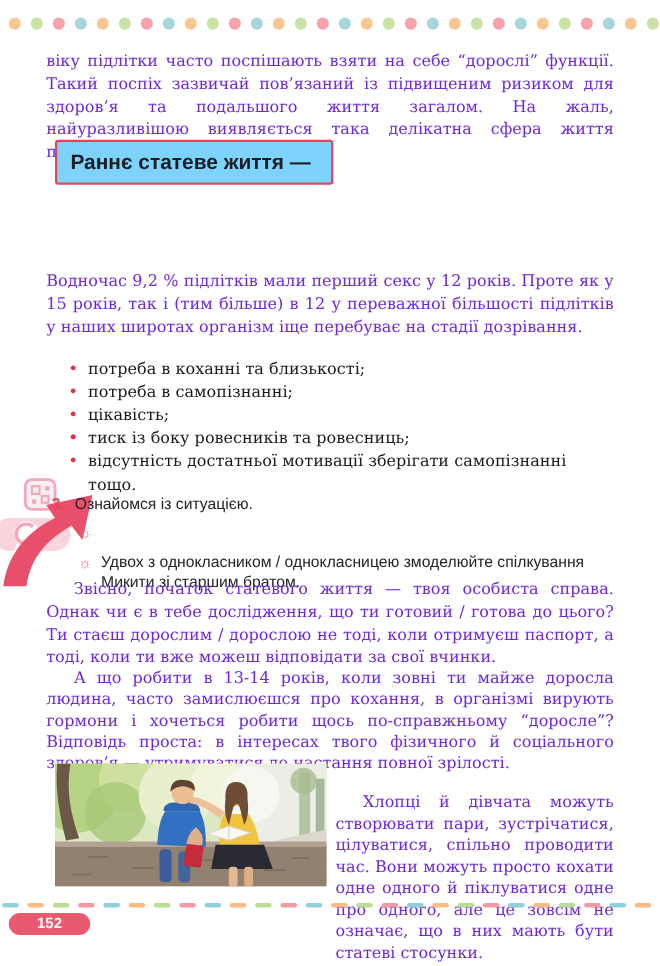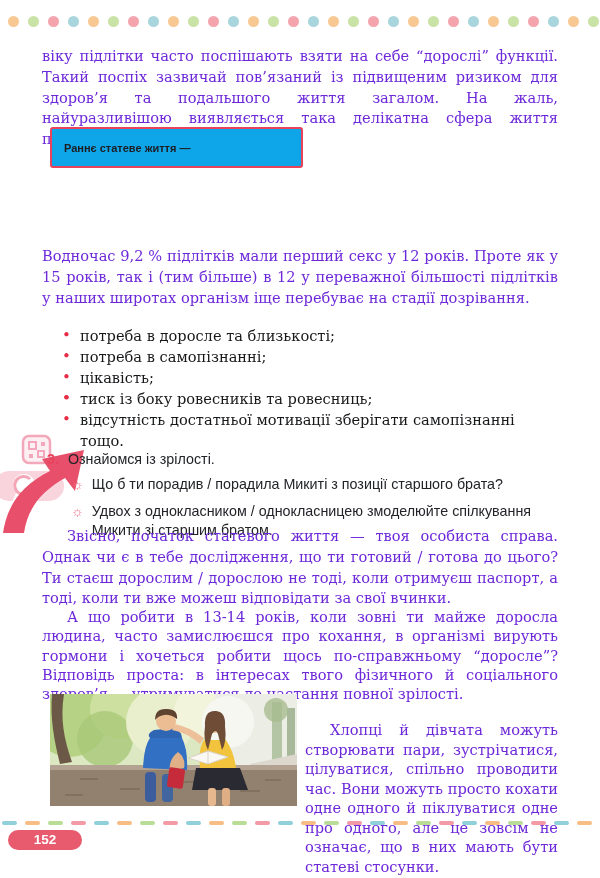--- a/index.html
+++ b/index.html
@@ -15,22 +15,22 @@
   
   .serif{margin:0;font-family:"DejaVu Serif",serif;font-size:14.6px;line-height:20.8px;
          text-align:justify;color:#6d28d9;}
   .indent{text-indent:25px;}
   .pos{position:absolute;left:42px;width:516px;}
 
   
   .two-col{position:absolute;top:127px;left:42px;width:516px;display:flex;}
   .col-left{width:248px;font-size:14.2px;line-height:17.3px;}
   .def-box{margin-left:8px;width:253px;box-sizing:border-box;border:2px solid #e9435c;
-           border-radius:3px;padding:10px 12px 8px 12px;background:#0ea5e9;
-           font-family:"Liberation Sans",sans-serif;font-size:11px;line-height:19px;color:#2b2b30;}
+           border-radius:3px;padding:10px 12px 8px 12px;background:#7dd3fc;
+           font-family:"Liberation Sans",sans-serif;font-size:19px;line-height:19px;color:#2b2b30;}
   .def-title{font-weight:bold;color:#1d1d22;}
 
   
   .reasons{position:absolute;top:325px;left:42px;width:516px;margin:0;padding:0;list-style:none;}
   .reasons li{position:relative;padding-left:38px;font-size:14.6px;line-height:21px;}
   .r-dot{position:absolute;left:20px;top:0;color:#e82c46;font-size:15px;}
 
   
   .task{position:absolute;top:450px;left:42px;width:516px;
         font-family:"Liberation Sans",sans-serif;font-size:14.3px;color:#222428;}
@@ -96,21 +96,21 @@
   <div class="two-col">
     <div class="def-box">
       <div class="def-title">Раннє статеве життя —</div>
     </div>
   </div>
 
   <p class="serif pos" style="top:246px;">Водночас 9,2 % підлітків мали перший секс у 12 років. Проте як у 15 років, так і (тим більше) в 12 у переважної більшості підлітків у наших широтах організм іще перебуває на стадії дозрівання.</p>
 
 
   <ul class="reasons">
-    <li><span class="r-dot">•</span><span>потреба в доросле та близькості;</span></li>
+    <li><span class="r-dot">•</span><span>потреба в коханні та близькості;</span></li>
     <li><span class="r-dot">•</span><span>потреба в самопізнанні;</span></li>
     <li><span class="r-dot">•</span><span>цікавість;</span></li>
     <li><span class="r-dot">•</span></li>
     <li><span class="r-dot">•</span><span>тиск із боку ровесників та ровесниць;</span></li>
     <li><span class="r-dot">•</span><span>відсутність достатньої мотивації зберігати самопізнанні тощо.</span></li>
   </ul>
 
   <div class="margin-art">
     <svg width="105" height="102" viewBox="0 0 105 102">
       <rect x="-6" y="38" width="70" height="30" rx="15" fill="#f9d4dc"></rect>
@@ -121,25 +121,24 @@
       <rect x="29" y="9" width="7" height="7" fill="none" stroke="#f2a8ba" stroke-width="2"></rect>
       <rect x="41" y="9" width="4" height="4" fill="#f2a8ba"></rect>
       <rect x="29" y="21" width="4" height="4" fill="#f2a8ba"></rect>
       <rect x="38" y="18" width="6" height="6" fill="none" stroke="#f2a8ba" stroke-width="2"></rect>
       <path d="M3,100 C7,72 22,52 50,38 L42,26 L84,17 L75,58 L65,45 C42,58 28,74 24,100 Z" fill="#e84f6b"></path>
     </svg>
   </div>
 
   <div class="task">
     <div class="task-head">
-      <span class="task-num">3.</span><span class="task-title">Ознайомся із зрілості.</span>
+      <span class="task-num">3.</span><span class="task-title">Ознайомся із ситуацією.</span>
     </div>
     <div class="task-item">
       <span class="sun">☼</span>
-      <span>Що б ти порадив / порадила Микиті з позиції старшого брата?</span>
     </div>
     <div class="task-item">
       <span class="sun">☼</span>
       <span>Удвох з однокласником / однокласницею змоделюйте спілкування Микити зі старшим братом.</span>
     </div>
   </div>
 
   <p class="serif pos indent" style="top:526px;">Звісно, початок статевого життя — твоя особиста справа. Однак чи є в тебе дослідження, що ти готовий / готова до цього? Ти стаєш дорослим / дорослою не тоді, коли отримуєш паспорт, а тоді, коли ти вже можеш відповідати за свої вчинки.</p>
 
   <p class="serif pos indent" style="top:607px;line-height:19.3px;">А що робити в 13-14 років, коли зовні ти майже доросла людина, часто замислюєшся про кохання, в організмі вирують гормони і хочеться робити щось по-справжньому “доросле”? Відповідь проста: в інтересах твого фізичного й соціального здоров’я — утримуватися до настання повної зрілості.</p>

